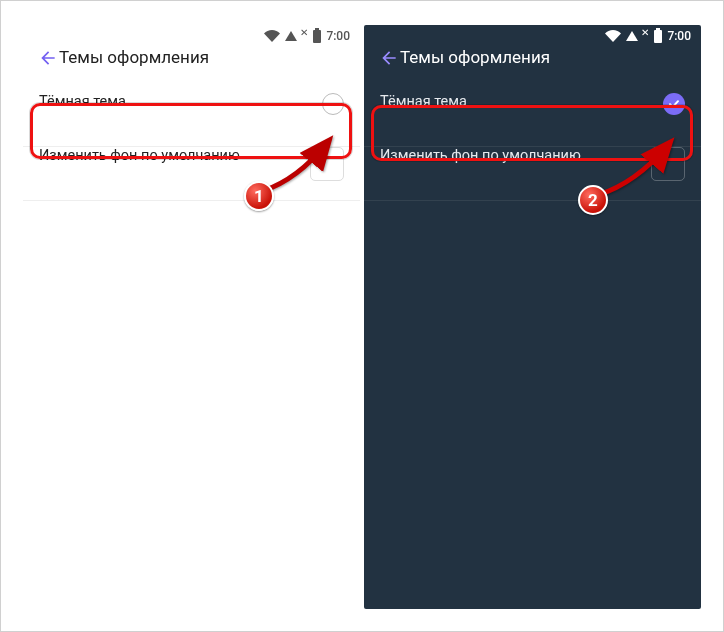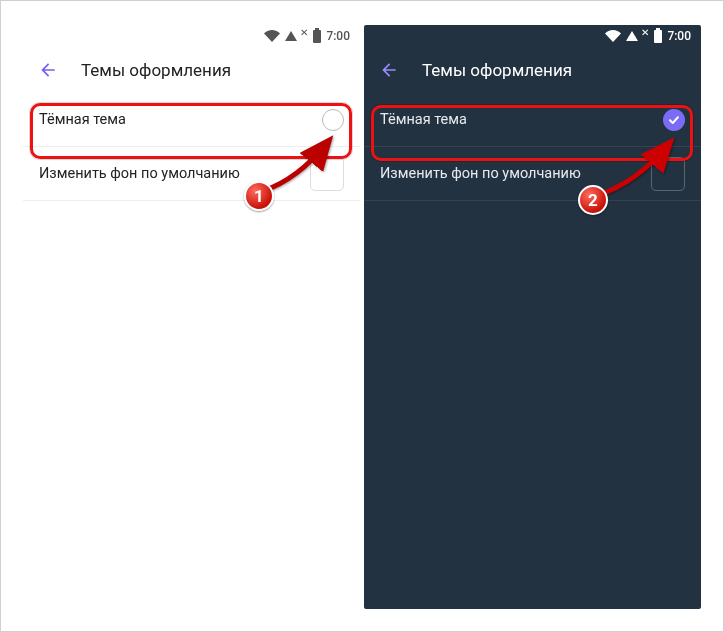--- a/index.html
+++ b/index.html
@@ -49,31 +49,31 @@
   .dark  .batt { background:#fff; }
   .batt::before {
     content:""; position:absolute; left:2px; top:-2px; width:4px; height:2px;
   }
   .light .batt::before { background:#555; }
   .dark  .batt::before { background:#fff; }
 
   .wifi svg { display:block; }
 
   .appbar {
-    height: 46px; display:flex; align-items:center; gap: 22px;
+    height: 46px; display:flex; align-items:flex-start; 
     padding: 0 14px;
     font-size: 17px;
   }
   .light .appbar { color:#222; }
   .dark  .appbar { color:#fff; }
 
   .backbtn { width:22px; height:22px; display:flex; align-items:center; justify-content:center; cursor:pointer; }
 
   .row {
-    height: 54px; display:flex; align-items:center; justify-content:space-between;
+    height: 54px; display:flex; justify-content:space-between;
     padding: 0 16px;
     font-size: 14.5px;
   }
   .light .row { border-bottom: 1px solid #eee; color:#222; }
   .dark  .row { border-bottom: 1px solid rgba(255,255,255,0.08); color:#e7eaee; }
 
   .radio {
     width: 22px; height:22px; border-radius:50%;
     display:flex; align-items:center; justify-content:center;
     cursor:pointer;

